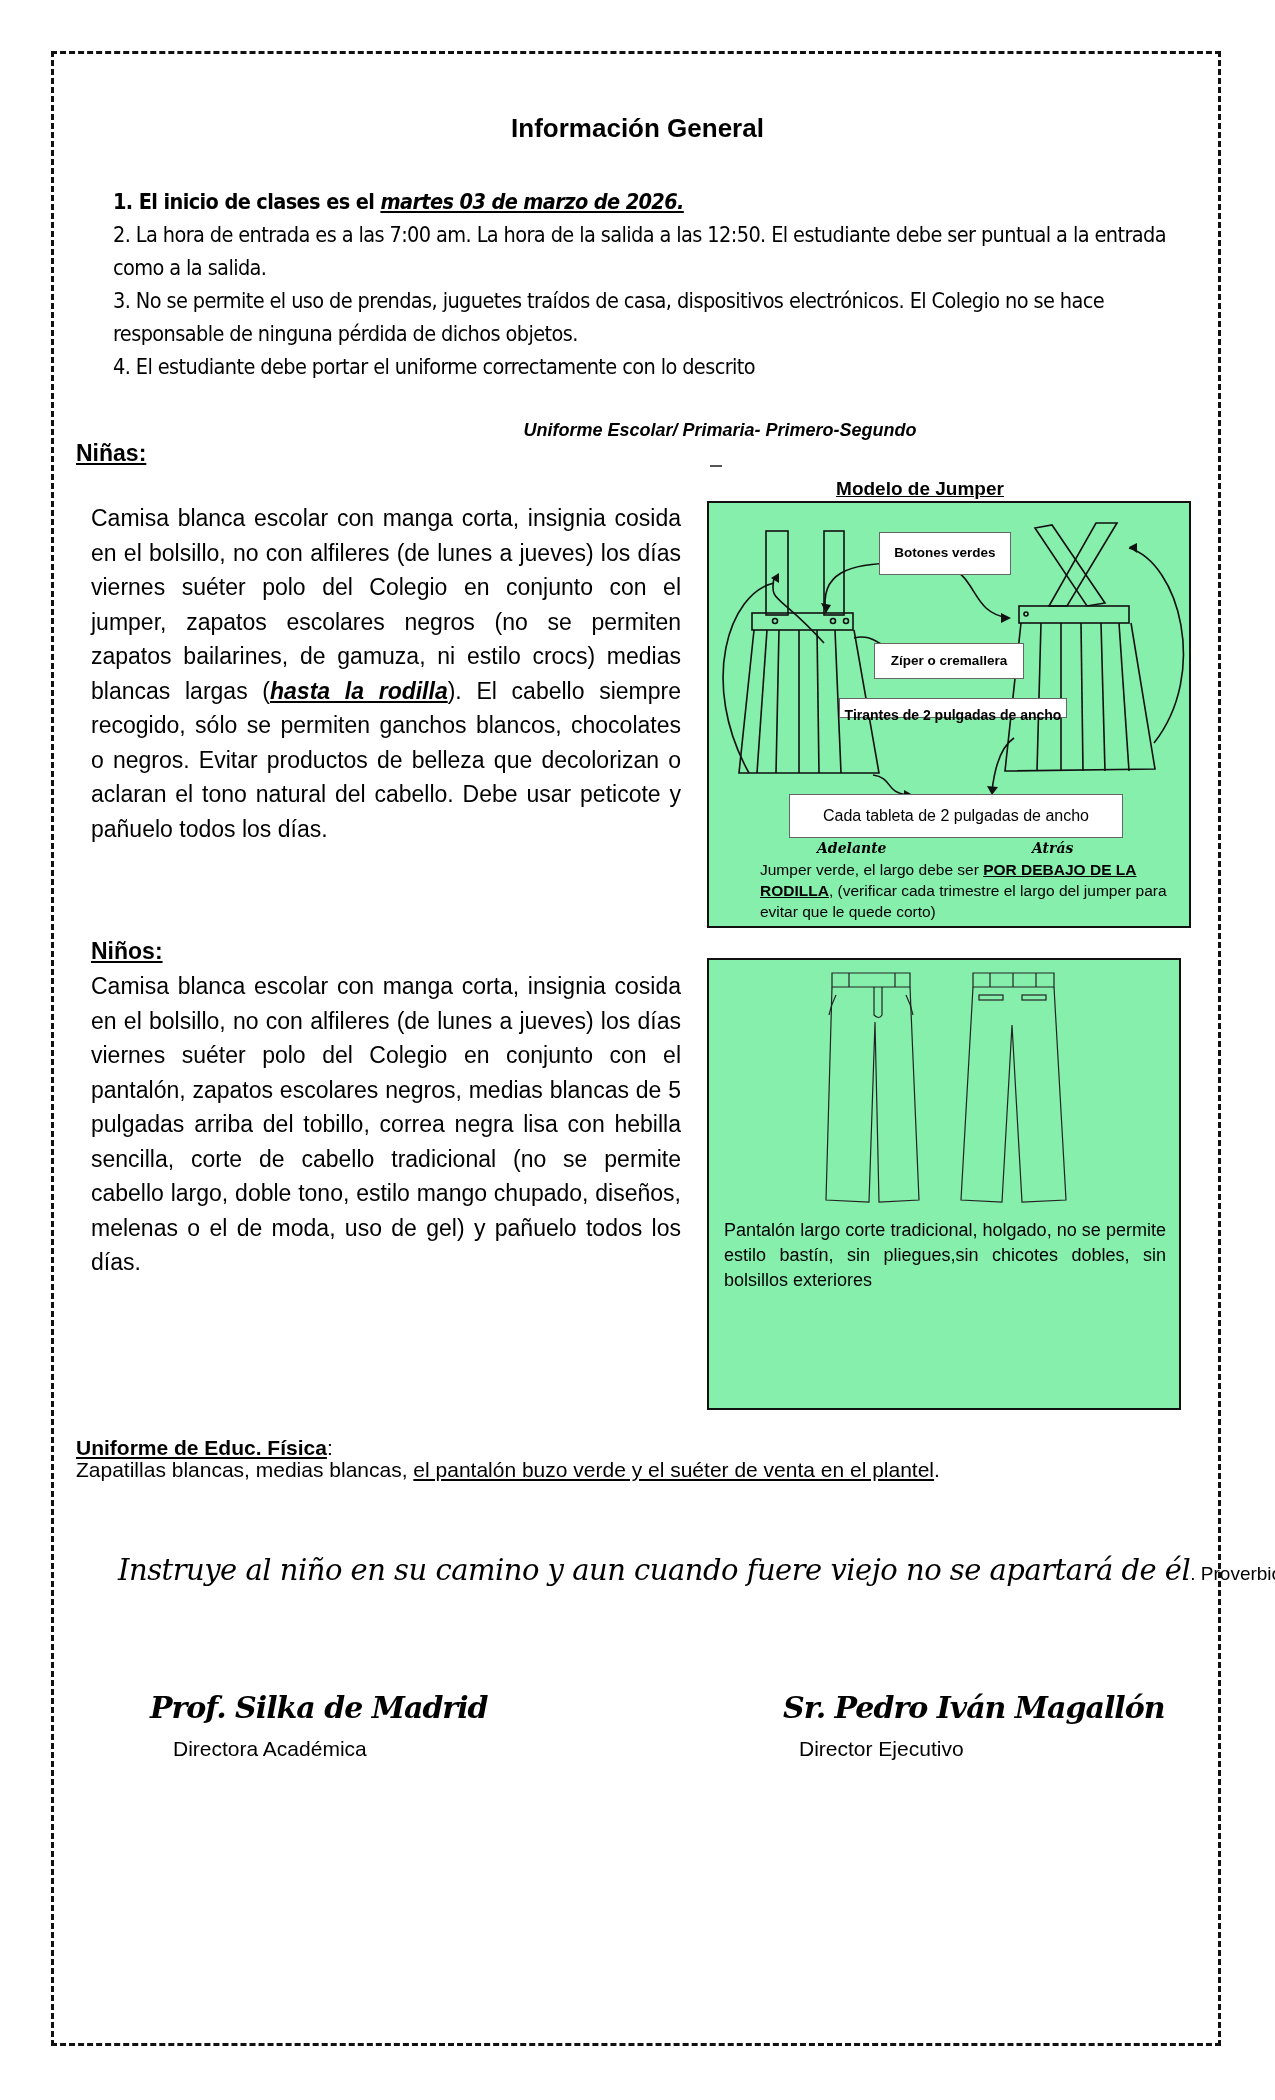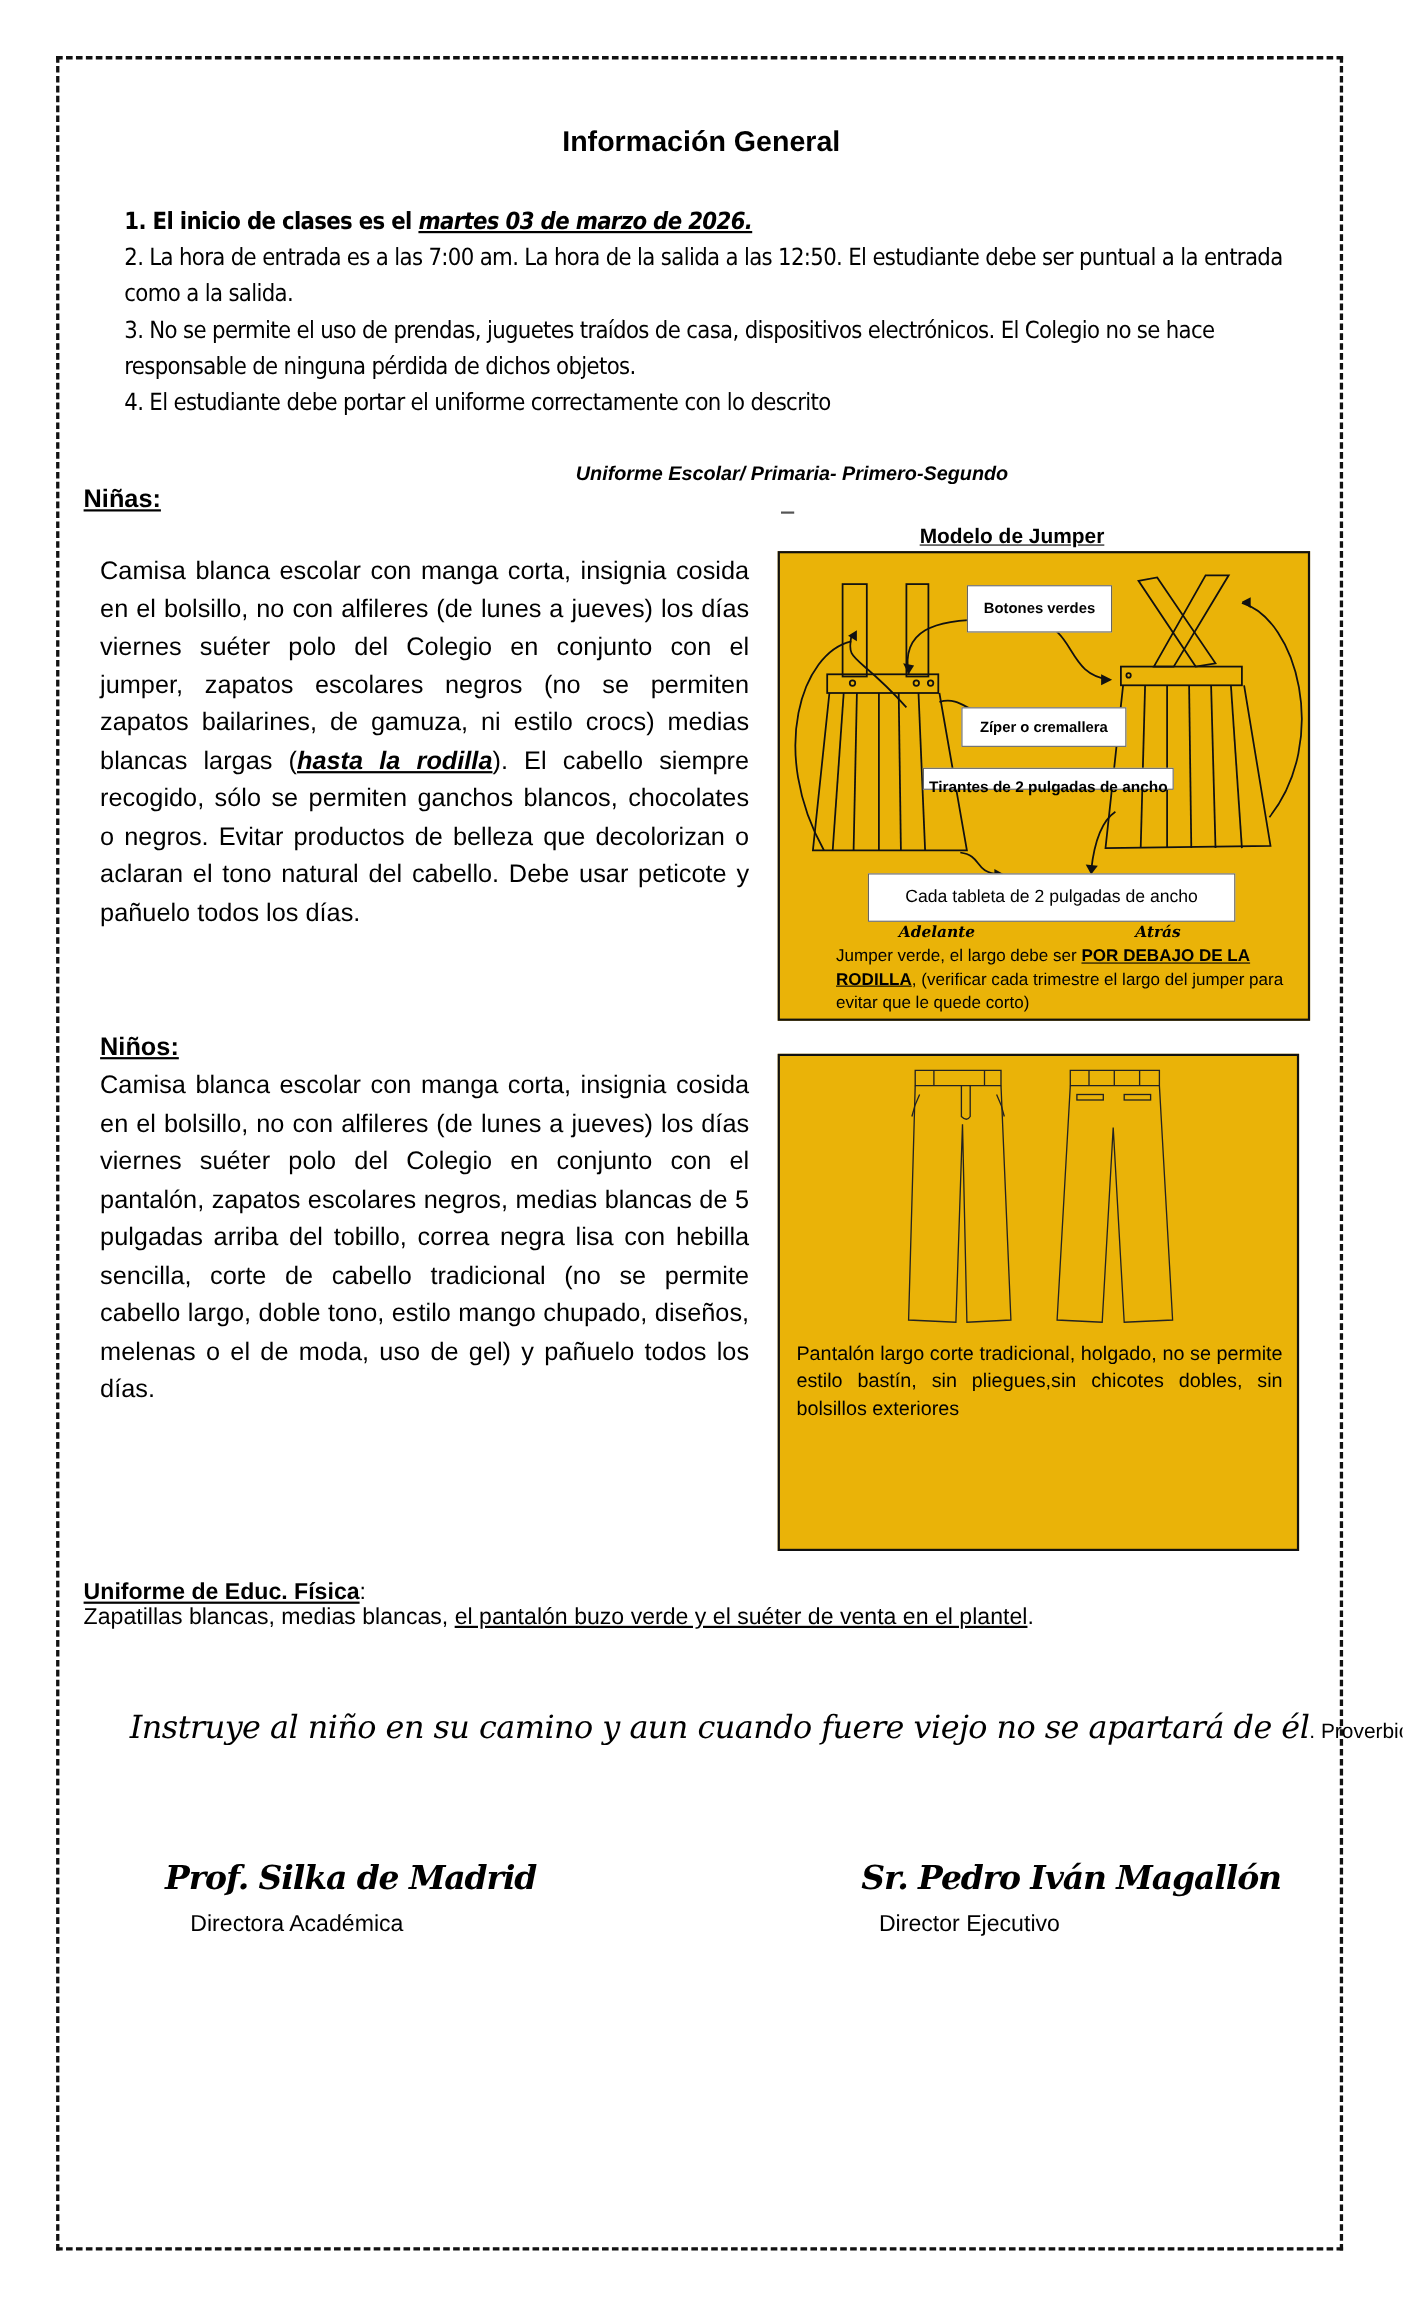--- a/index.html
+++ b/index.html
@@ -8,21 +8,21 @@
   .abs { position:absolute; }
   .title { left:0; width:1275px; top:113px; text-align:center; font-size:26px; font-weight:bold; }
   .gen { left:113px; width:1090px; top:185px; font-family:"DejaVu Sans", sans-serif; font-size:21.5px; line-height:33px; letter-spacing:-0.6px; font-stretch:condensed; }
   .gen p { margin:0; }
   .gen .b { font-weight:bold; }
   .gen .u { font-style:italic; text-decoration:underline;margin-top:12px; }
   .subtitle { left:270px; width:900px; top:420px; text-align:center; font-size:18px; font-weight:bold; font-style:italic; }
   .lbl { font-size:23px; font-weight:bold; text-decoration:underline; }
   .para { font-size:23px; line-height:34.5px; text-align:justify; }
   .para .bi { font-weight:bold; font-style:italic; text-decoration:underline; }
-  .box { border:2.5px solid #111; box-sizing:border-box; background:#eab308; }
+  .box { border:2.5px solid #111; box-sizing:border-box; background:#86efac; }
   .jtitle { font-size:19px; font-weight:bold; text-decoration:underline; text-align:center; }
   .jcap { font-size:15.5px; line-height:21px; }
   .jcap .bu { font-weight:bold; text-decoration:underline; }
   .tag { position:absolute; border:1.5px solid #666; background:#fff; font-size:13.5px; font-weight:bold; text-align:center; box-sizing:border-box; }
   .tag.big { font-weight:normal; font-size:16px; }
   .script { font-family:"DejaVu Serif", serif; font-style:italic; }
   .pcap { font-size:18px; line-height:25px; text-align:justify; }
   .pe-lbl { font-size:21px; font-weight:bold; text-decoration:underline; }
   .pe-txt { font-size:21px; }
   .pe-txt .u { text-decoration:underline; }

